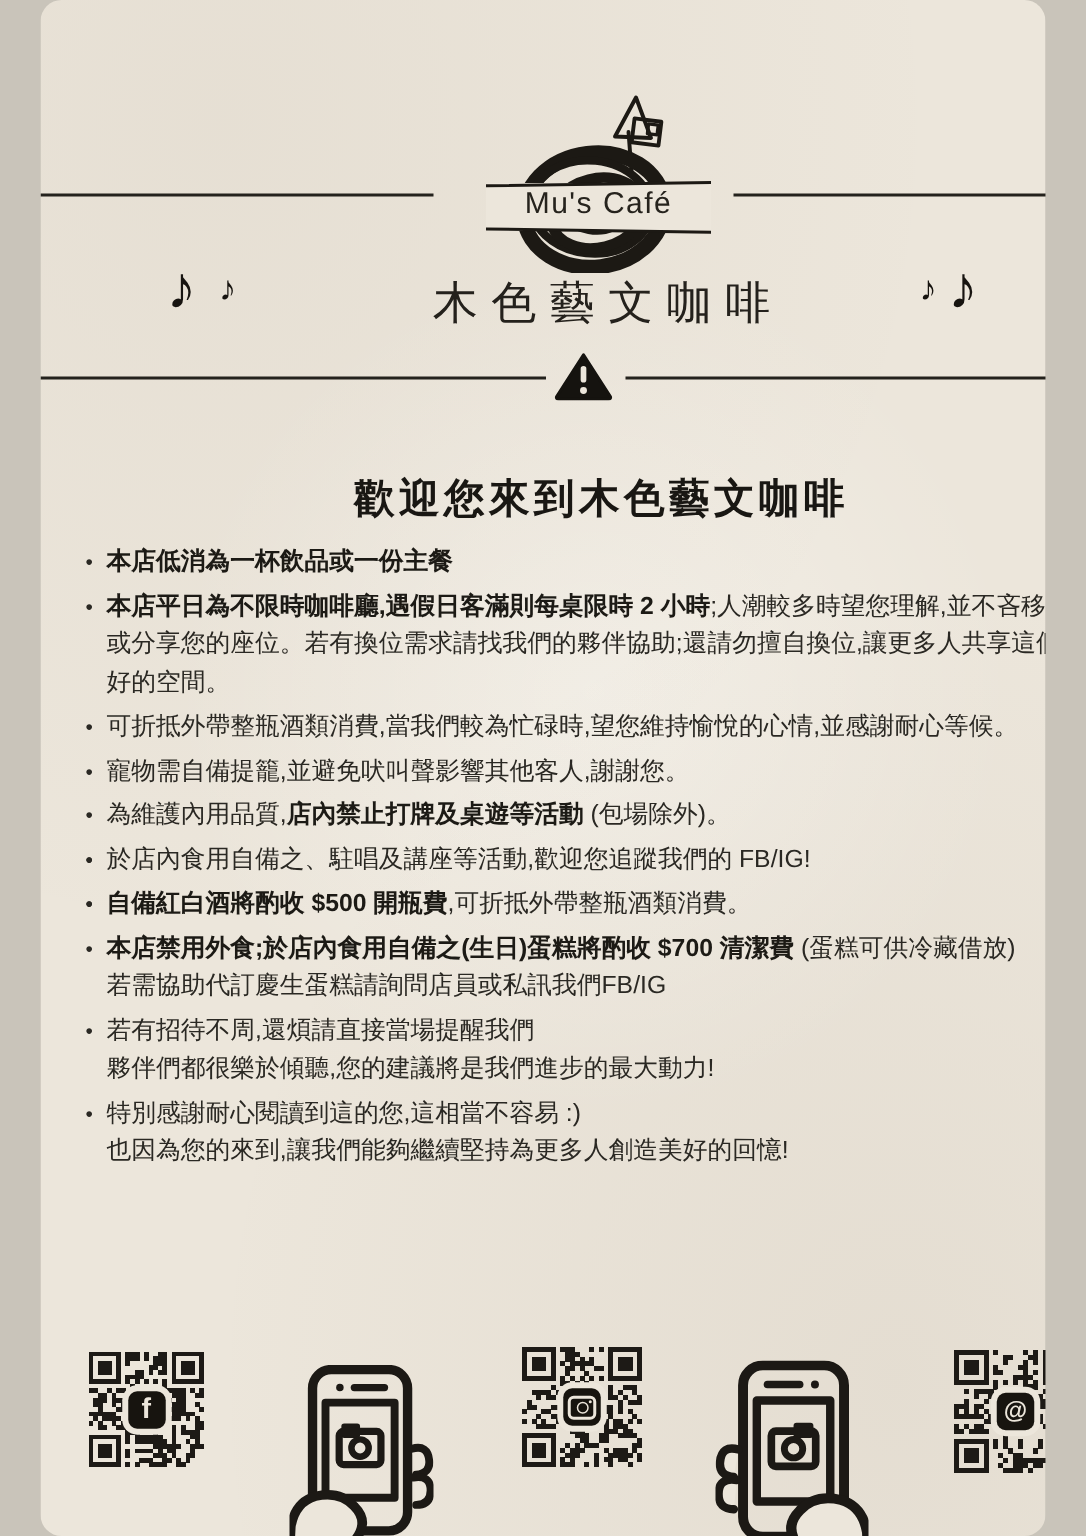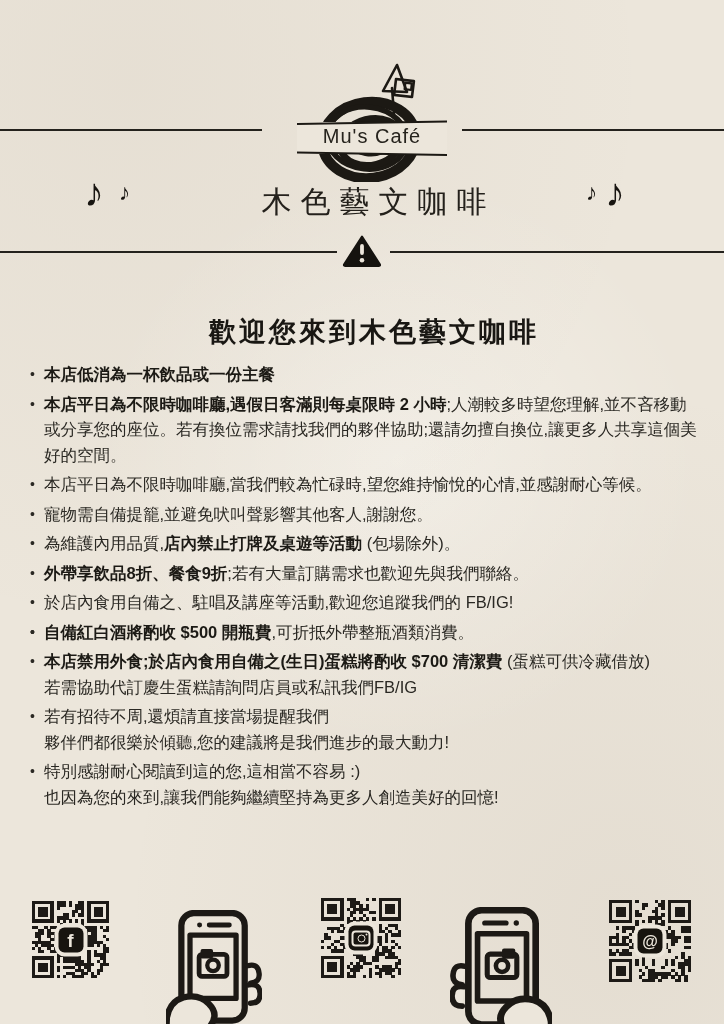--- a/index.html
+++ b/index.html
@@ -1,24 +1,25 @@
 <!DOCTYPE html>
 <html><head>
 <meta charset="utf-8">
 <style>
   html,body{margin:0;padding:0;}
   body{background:#c9c4ba;font-family:"Liberation Sans","DejaVu Sans",sans-serif;}
   .page{
-    position:relative;width:724px;height:1024px;margin:0 auto;overflow:hidden;
+    position:relative;width:670px;height:1024px;margin:0 auto;overflow:hidden;
     background:
       radial-gradient(120% 90% at 18% 8%, rgba(125,105,82,0.055), transparent 60%),
       radial-gradient(110% 85% at 85% 90%, rgba(125,105,82,0.07), transparent 62%),
       radial-gradient(60% 40% at 55% 45%, rgba(255,255,252,0.35), transparent 70%),
       #ece6db;
     color:#211f1b;
+    border-radius:14px;
   }
   .seg{position:absolute;height:2px;background:#24221d;top:0;}
   .divider{position:absolute;left:0;width:724px;height:2px;}
   .d1{top:129px;}
   .d2{top:251px;}
 
   .logo{position:absolute;left:297px;top:52px;width:150px;height:130px;}
   .logo svg{position:absolute;left:0;top:0;}
   .logo-text{position:absolute;left:0;top:73px;width:100%;text-align:center;
     font-size:20px;letter-spacing:1px;color:#26231d;font-weight:400;}
@@ -106,24 +107,24 @@
     <path d="M20,1.5 L38,29.5 Q38.5,31 36.5,31 L3.5,31 Q1.5,31 2,29.5 Z" fill="#15130f" stroke="#15130f" stroke-width="2" stroke-linejoin="round"></path>
     <rect x="18.1" y="9" width="3.8" height="11" rx="1.9" fill="#ece6db"></rect>
     <circle cx="20" cy="25.3" r="2.3" fill="#ece6db"></circle>
   </svg>
 
   <h2 class="heading">歡迎您來到木色藝文咖啡</h2>
 
   <ul class="rules" id="rules-list">
       <li><span class="dot">•</span><span class="rule-text"><span class="b">本店低消為一杯飲品或一份主餐</span></span></li>
       <li><span class="dot">•</span><span class="rule-text"><span class="b">本店平日為不限時咖啡廳,遇假日客滿則每桌限時 2 小時</span><span>;人潮較多時望您理解,並不吝移動或分享您的座位。若有換位需求請找我們的夥伴協助;還請勿擅自換位,讓更多人共享這個美好的空間。</span></span></li>
-      <li><span class="dot">•</span><span class="rule-text"><span>本店平日為不限時咖啡廳,當我們較為忙碌時,望您維持愉悅的心情,並感謝耐心等候。</span></span></li>
+      <li><span class="dot">•</span><span class="rule-text"><span>可折抵外帶整瓶酒類消費,當我們較為忙碌時,望您維持愉悅的心情,並感謝耐心等候。</span></span></li>
       <li><span class="dot">•</span><span class="rule-text"><span>寵物需自備提籠,並避免吠叫聲影響其他客人,謝謝您。</span></span></li>
       <li><span class="dot">•</span><span class="rule-text"><span>為維護內用品質,</span><span class="b">店內禁止打牌及桌遊等活動</span><span> (包場除外)。</span></span></li>
-      <li><span class="dot">•</span><span class="rule-text"><span class="b">外帶享飲品8折、餐食9折</span><span>;若有大量訂購需求也歡迎先與我們聯絡。</span></span></li>
+      <li><span class="dot">•</span></li>
       <li><span class="dot">•</span><span class="rule-text"><span>於店內食用自備之、駐唱及講座等活動,歡迎您追蹤我們的 FB/IG!</span></span></li>
       <li><span class="dot">•</span></li>
       <li><span class="dot">•</span><span class="rule-text"><span class="b">自備紅白酒將酌收 $500 開瓶費</span><span>,可折抵外帶整瓶酒類消費。</span></span></li>
       <li><span class="dot">•</span><span class="rule-text"><span class="b">本店禁用外食;於店內食用自備之(生日)蛋糕將酌收 $700 清潔費</span><span> (蛋糕可供冷藏借放)
 若需協助代訂慶生蛋糕請詢問店員或私訊我們FB/IG</span></span></li>
       <li><span class="dot">•</span><span class="rule-text"><span>若有招待不周,還煩請直接當場提醒我們
 夥伴們都很樂於傾聽,您的建議將是我們進步的最大動力!</span></span></li>
       <li><span class="dot">•</span><span class="rule-text"><span>特別感謝耐心閱讀到這的您,這相當不容易 :)
 也因為您的來到,讓我們能夠繼續堅持為更多人創造美好的回憶!</span></span></li>
     </ul>

